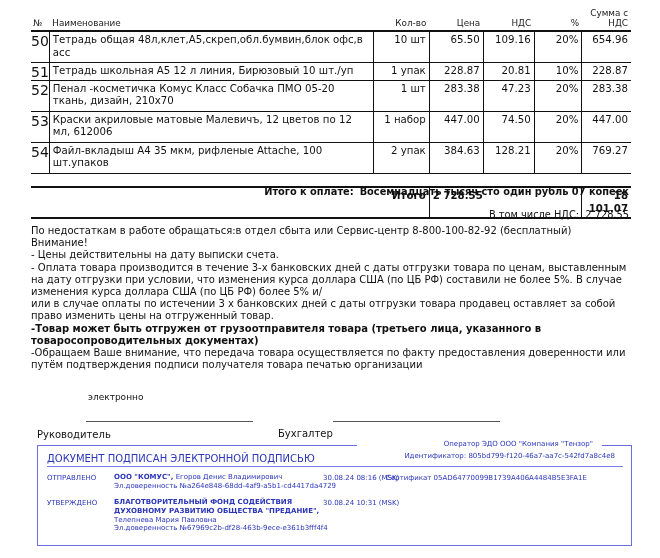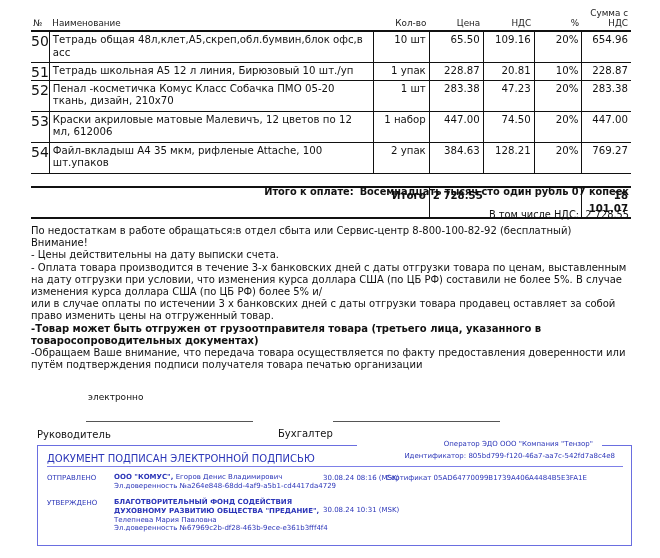--- a/index.html
+++ b/index.html
@@ -170,16 +170,16 @@
   </div>
   <div class="cert" style="top:29px;">Сертификат 05AD64770099B1739A406A4484B5E3FA1E</div>
 
   <div class="row-label" style="top:54px;">УТВЕРЖДЕНО</div>
   <div class="org" style="top:53px;">
     <b>БЛАГОТВОРИТЕЛЬНЫЙ ФОНД СОДЕЙСТВИЯ</b><br>
     <b>ДУХОВНОМУ РАЗВИТИЮ ОБЩЕСТВА "ПРЕДАНИЕ",</b><br>
     <span>Телепнева Мария Павловна</span><br>
     <span>Эл.доверенность №67969c2b-df28-463b-9ece-e361b3fff4f4</span>
   </div>
-  <div class="dt" style="top:61px;">
+  <div class="dt" style="top:54px;">
     <b>30.08.24</b> <span>10:31 (MSK)</span>
   </div>
 </div>
 
 </body></html>

